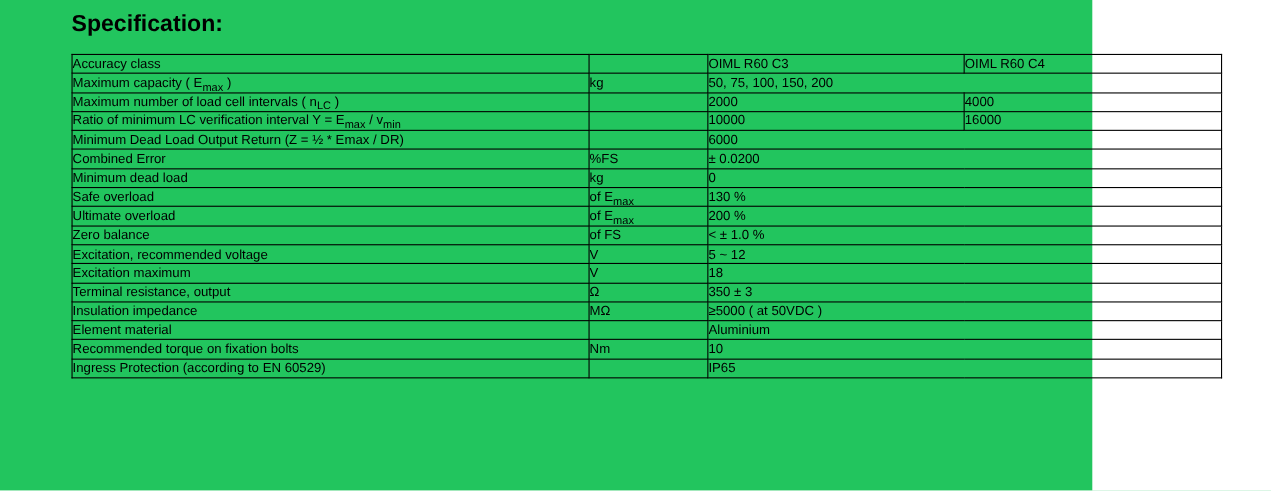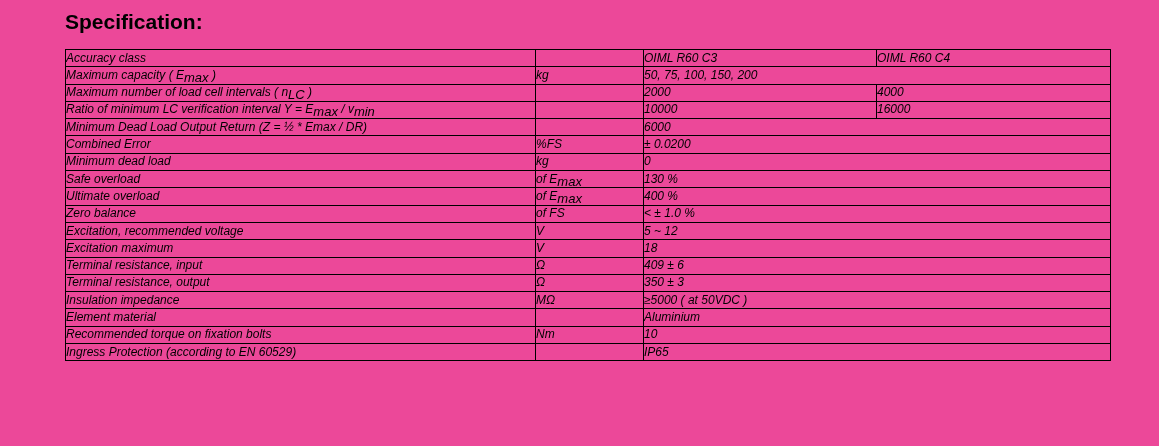--- a/index.html
+++ b/index.html
@@ -7,60 +7,59 @@
     padding: 0;
     background: #ffffff;
     width: 1159px;
     height: 446px;
     font-family: "Liberation Sans", sans-serif;
     color: #000000;
     overflow: hidden;
   }
   .page {
     position: relative;
-    width: 1159px;
+    width: 993px;
     height: 446px;
-    background: #ec4899;
+    background: #22c55e;
   }
   .doc-title {
     position: absolute;
     left: 65px;
     top: 10px;
     font-size: 21px;
     font-weight: bold;
     letter-spacing: 0px;
   }
   table.spec {
     position: absolute;
     left: 65px;
     top: 49px;
     width: 1045px;
     border-collapse: collapse;
     table-layout: fixed;
     font-size: 12px;
     line-height: 1.1;
-    font-style: italic;
   }
   table.spec td {
     border: 1px solid #000000;
     height: 16.3px;
     padding: 0;
     vertical-align: middle;
     overflow: hidden;
     white-space: nowrap;
   }
   td.param {
     text-align: left;
     padding-left: 12px;
   }
   td.unit, td.val {
     text-align: left;
   }
   sub {
-    font-size: 13px;
+    font-size: 10px;
     line-height: 0;
   }
 </style>
 </head>
 <body>
 
 <div class="page">
 
   <div class="doc-title">Specification:</div>
 
@@ -111,41 +110,36 @@
         <td class="val" colspan="2">0</td>
       </tr>
       <tr>
         <td class="param">Safe overload</td>
         <td class="unit">of E<sub>max</sub></td>
         <td class="val" colspan="2">130 %</td>
       </tr>
       <tr>
         <td class="param">Ultimate overload</td>
         <td class="unit">of E<sub>max</sub></td>
-        <td class="val" colspan="2">400 %</td>
+        <td class="val" colspan="2">200 %</td>
       </tr>
       <tr>
         <td class="param">Zero balance</td>
         <td class="unit">of FS</td>
         <td class="val" colspan="2">&lt; ± 1.0 %</td>
       </tr>
       <tr>
         <td class="param">Excitation, recommended voltage</td>
         <td class="unit">V</td>
         <td class="val" colspan="2">5 ~ 12</td>
       </tr>
       <tr>
         <td class="param">Excitation maximum</td>
         <td class="unit">V</td>
         <td class="val" colspan="2">18</td>
-      </tr>
-      <tr>
-        <td class="param">Terminal resistance, input</td>
-        <td class="unit">Ω</td>
-        <td class="val" colspan="2">409 ± 6</td>
       </tr>
       <tr>
         <td class="param">Terminal resistance, output</td>
         <td class="unit">Ω</td>
         <td class="val" colspan="2">350 ± 3</td>
       </tr>
       <tr>
         <td class="param">Insulation impedance</td>
         <td class="unit">MΩ</td>
         <td class="val" colspan="2">≥5000 ( at 50VDC )</td>

